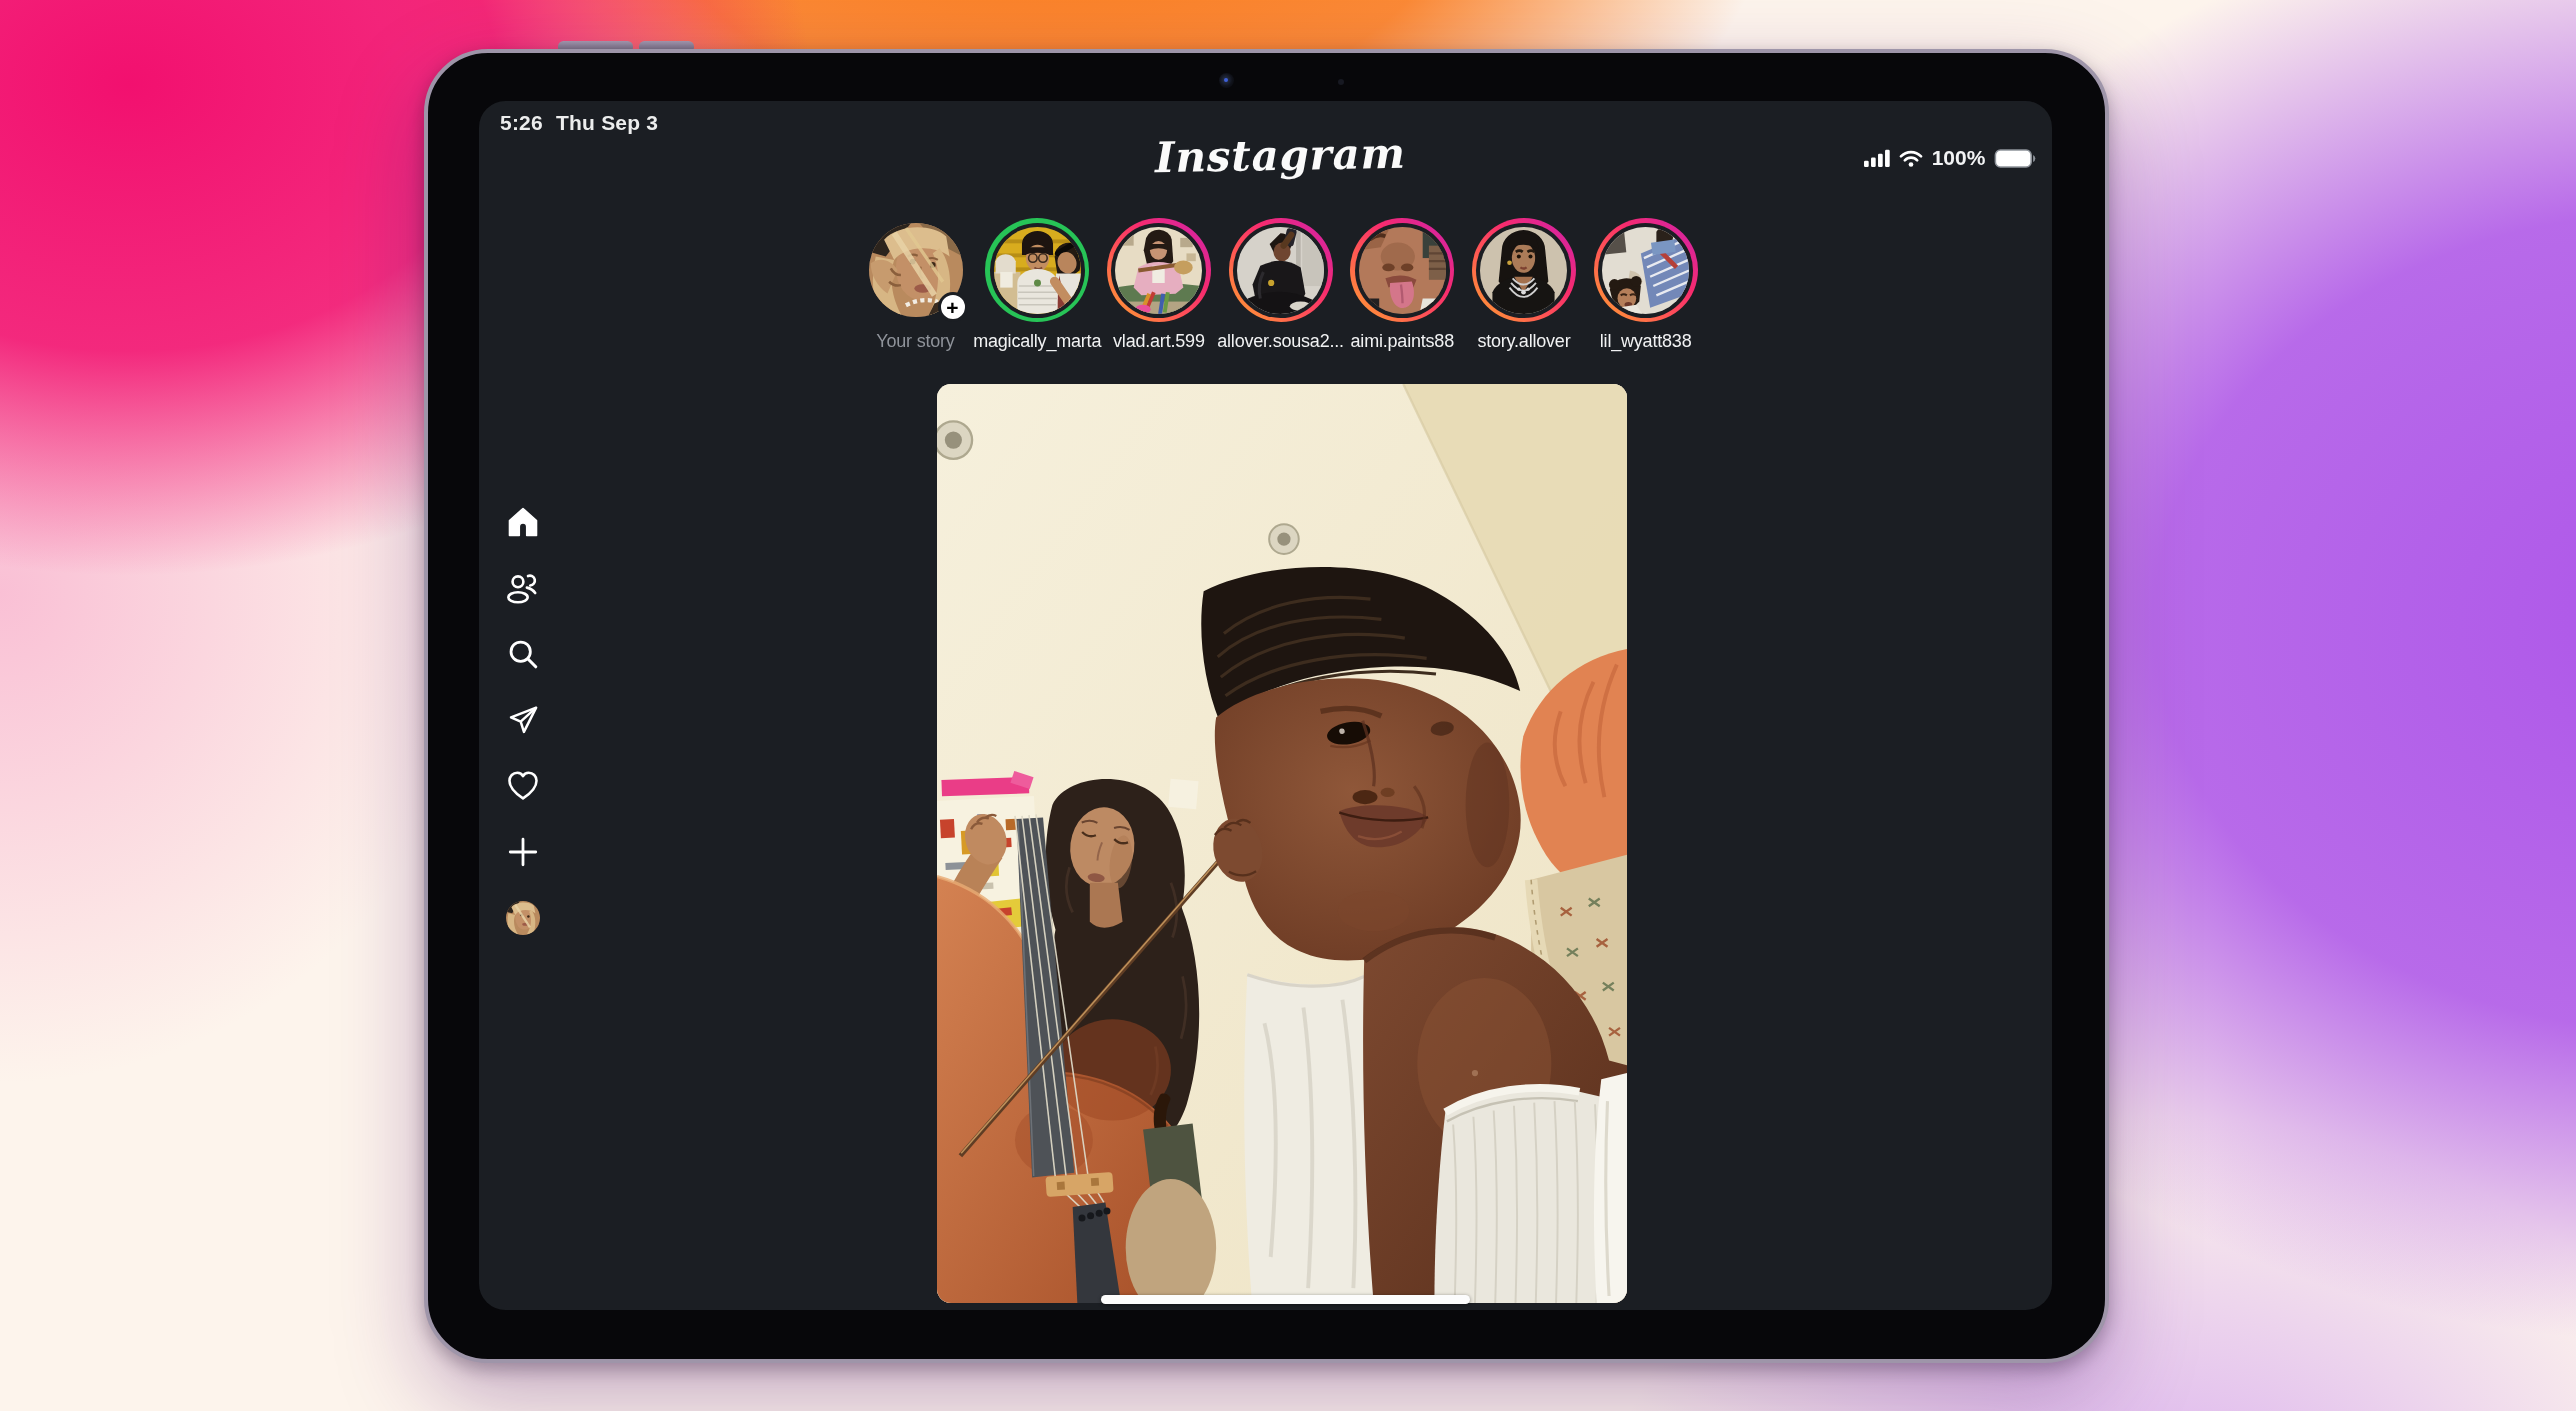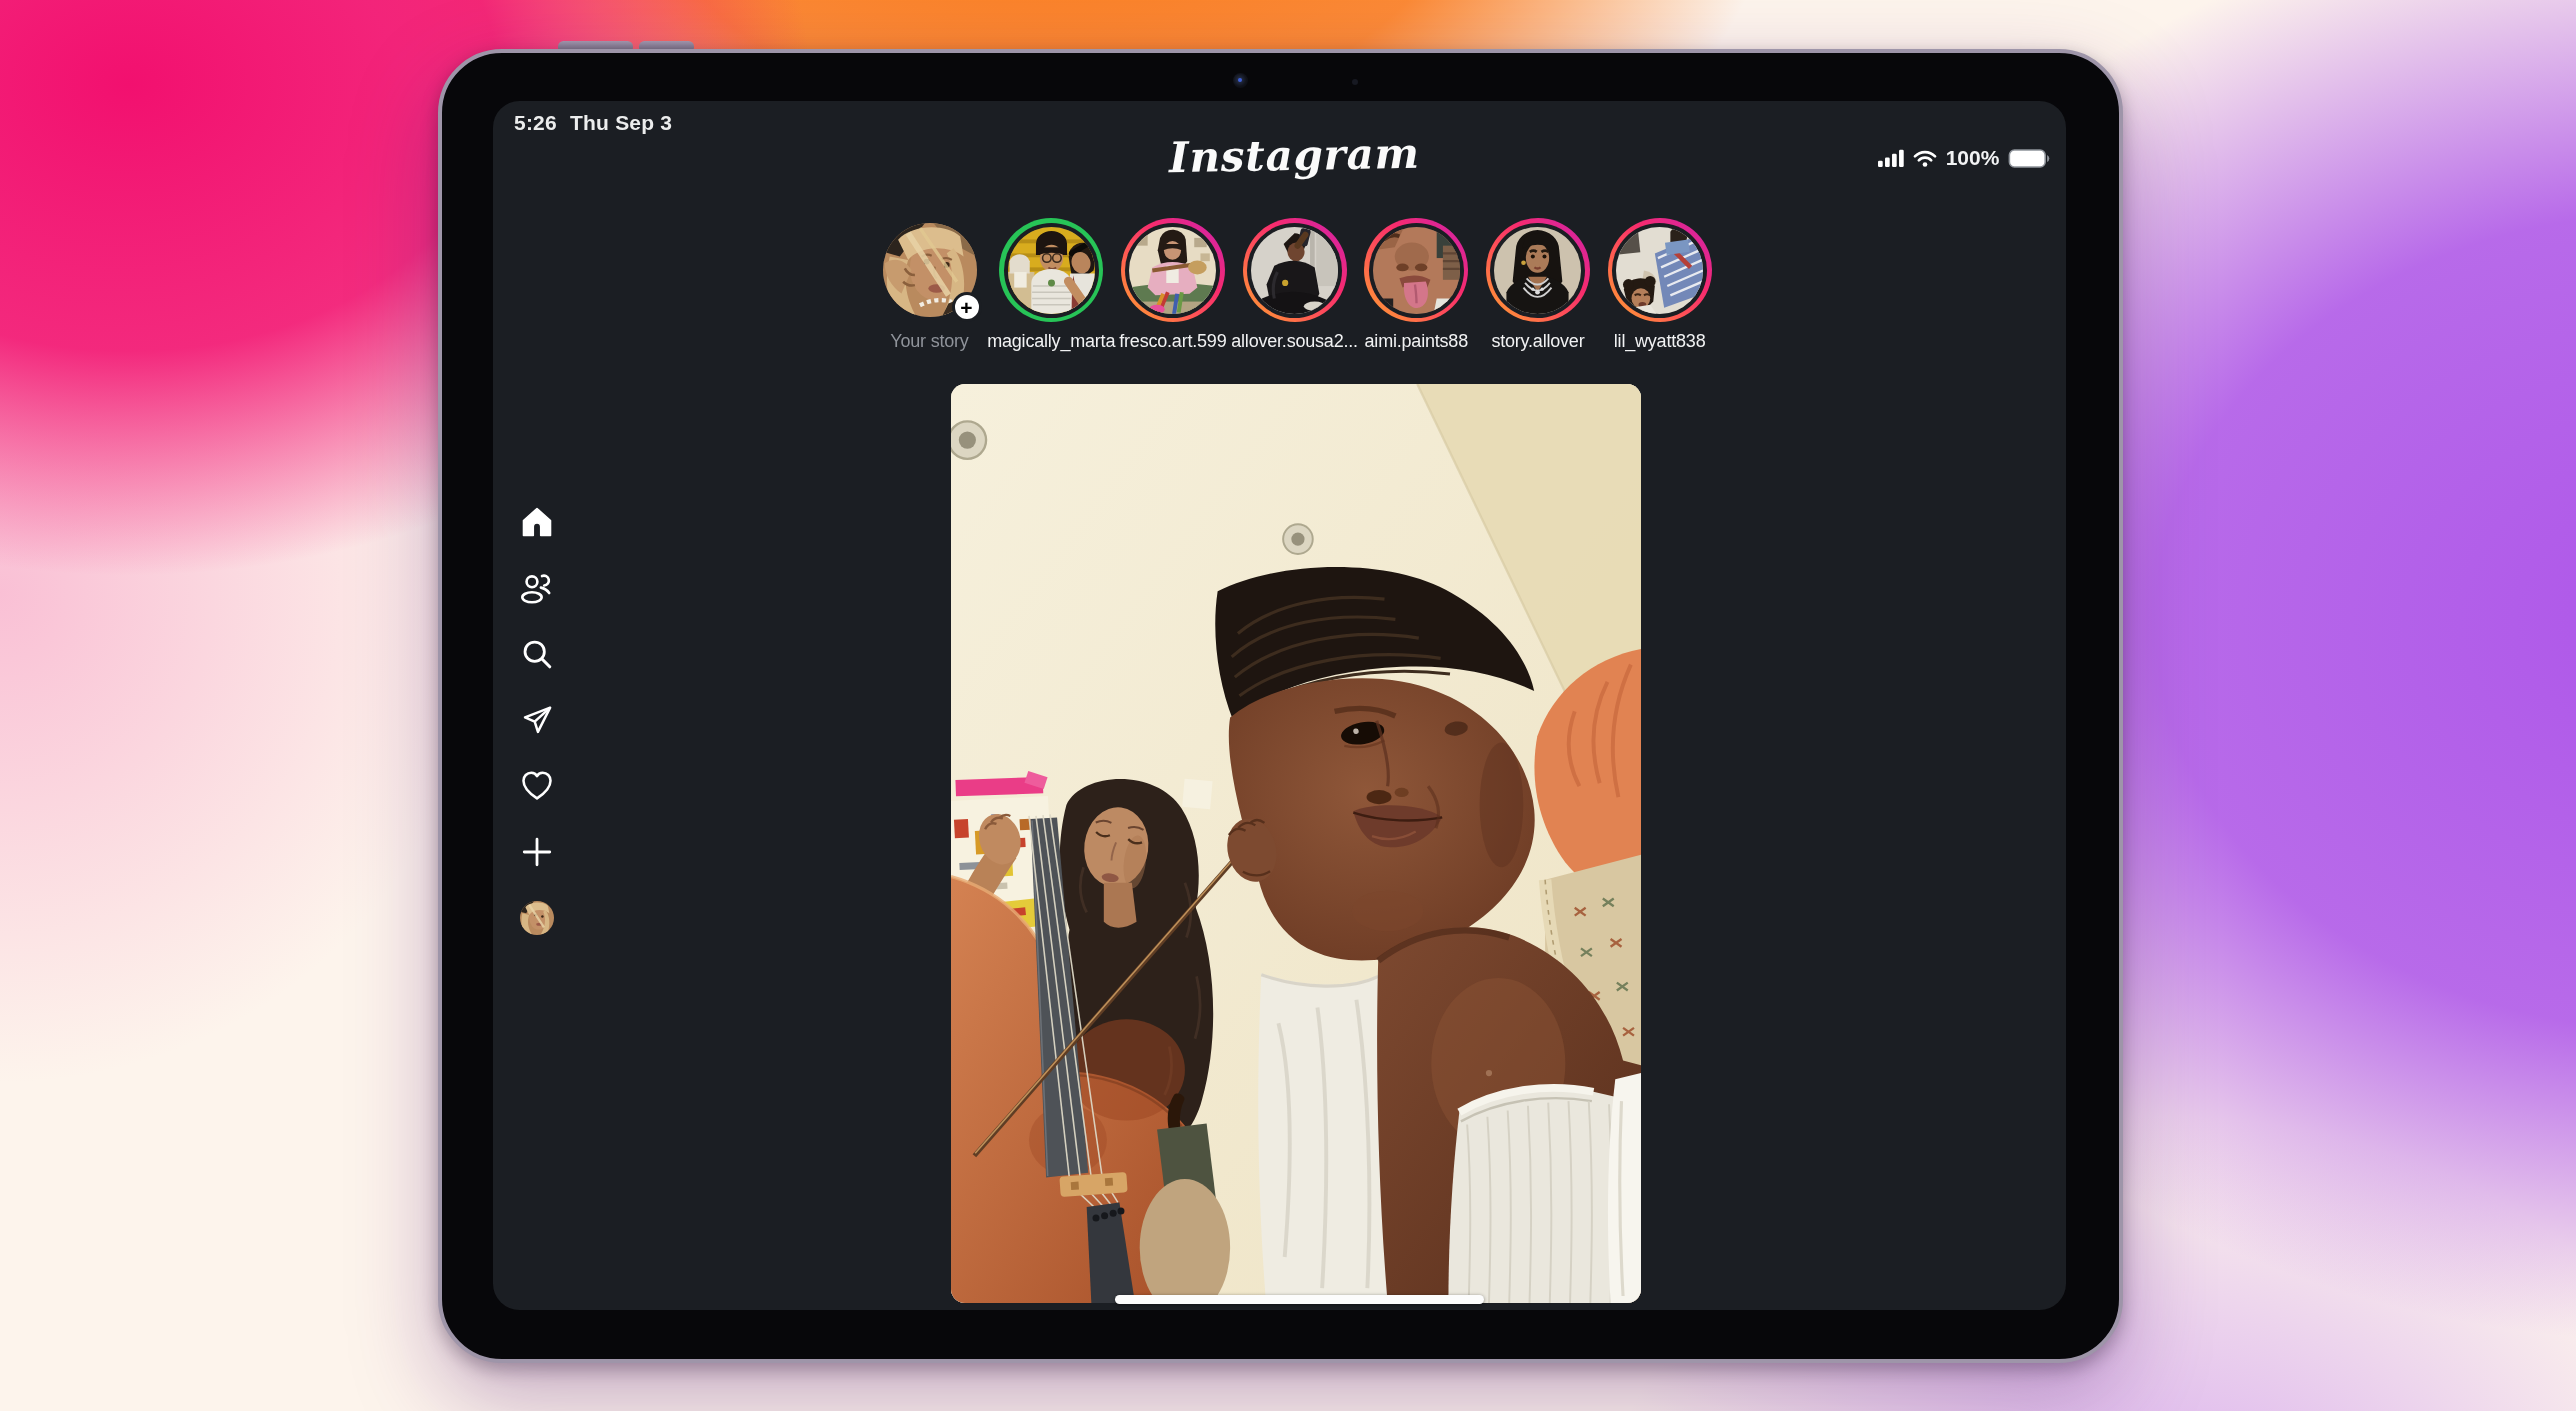--- a/index.html
+++ b/index.html
@@ -17,21 +17,21 @@
       radial-gradient(857px 662px at 84% 110%, rgba(190,122,240,.6) 0%, rgba(190,122,240,0) 66%);
   }
 
   
   .top-btn { position:absolute; top:41px; height:11.7px; border-radius:5.5px;
     background:linear-gradient(#a59cb0,#6b6375); }
   .top-btn.b1 { left:558px; width:75px; }
   .top-btn.b2 { left:639px; width:55px; }
 
   .ipad {
-    position:absolute; left:438px; top:49px; width:1685px; height:1314px;
+    position:absolute; left:424px; top:49px; width:1685px; height:1314px;
     background:#07070a; border:4.7px solid #9e95a9; border-radius:64px;
     box-shadow:0 35px 86px rgba(90,30,120,.35), 0 6.2px 17px rgba(0,0,0,.28);
     padding-left:12px;
   }
   .camera { position:absolute; left:791px; top:20px; width:15px; height:15px; border-radius:50%;
     background:radial-gradient(circle at 45% 45%, #2a3550 0%, #10121a 55%, #05060a 100%); }
   .camera-glint { position:absolute; left:796px; top:25px; width:3.9px; height:3.9px; border-radius:50%; background:#3e5fd8; }
   .sensor-dot { position:absolute; left:910px; top:26px; width:6.2px; height:6.2px; border-radius:50%; background:#171922; }
 
   .screen {
@@ -229,21 +229,21 @@
                   <path d="M50 84 L38 112" stroke="#c23a34"></path>
                   <path d="M44 86 L34 110" stroke="#d8902a"></path>
                   <path d="M62 86 L58 112" stroke="#3f5fae"></path>
                   <path d="M68 84 L64 110" stroke="#6a9a44"></path>
                 </g>
                 <ellipse cx="36" cy="106" rx="10" ry="6" fill="#e84f9a"></ellipse>
               </svg>
             </div>
           </div>
             </div>
-          <div class="story-label">fresco.art.599</div>
+          <div class="story-label">vlad.art.599</div>
         </div>
 
         <div class="story">
           <div class="ring gradient">
               <div class="ring-inner">
             <div class="avatar">
               <svg viewBox="0 0 112 112">
                 <rect width="112" height="112" fill="#d6d2ca"></rect>
                 <rect x="76" y="0" width="6" height="112" fill="#b9b5ac"></rect>
                 <rect x="84" y="6" width="28" height="70" fill="#c8c4bb"></rect>

